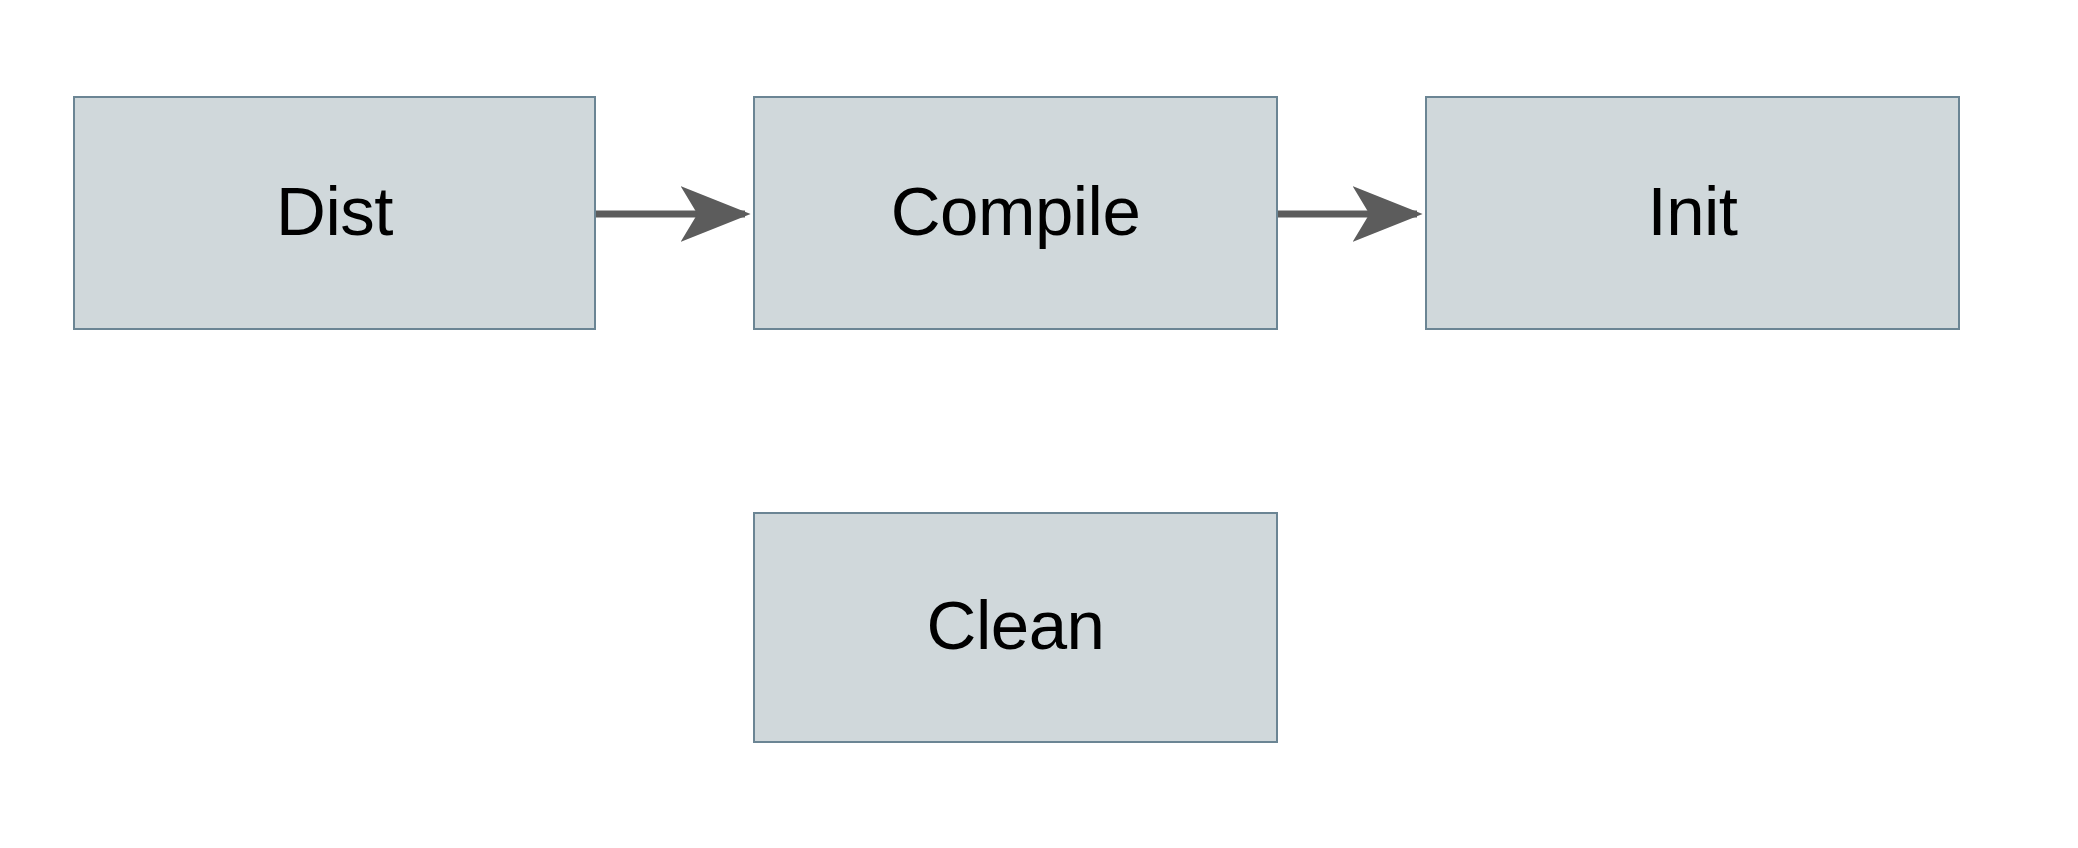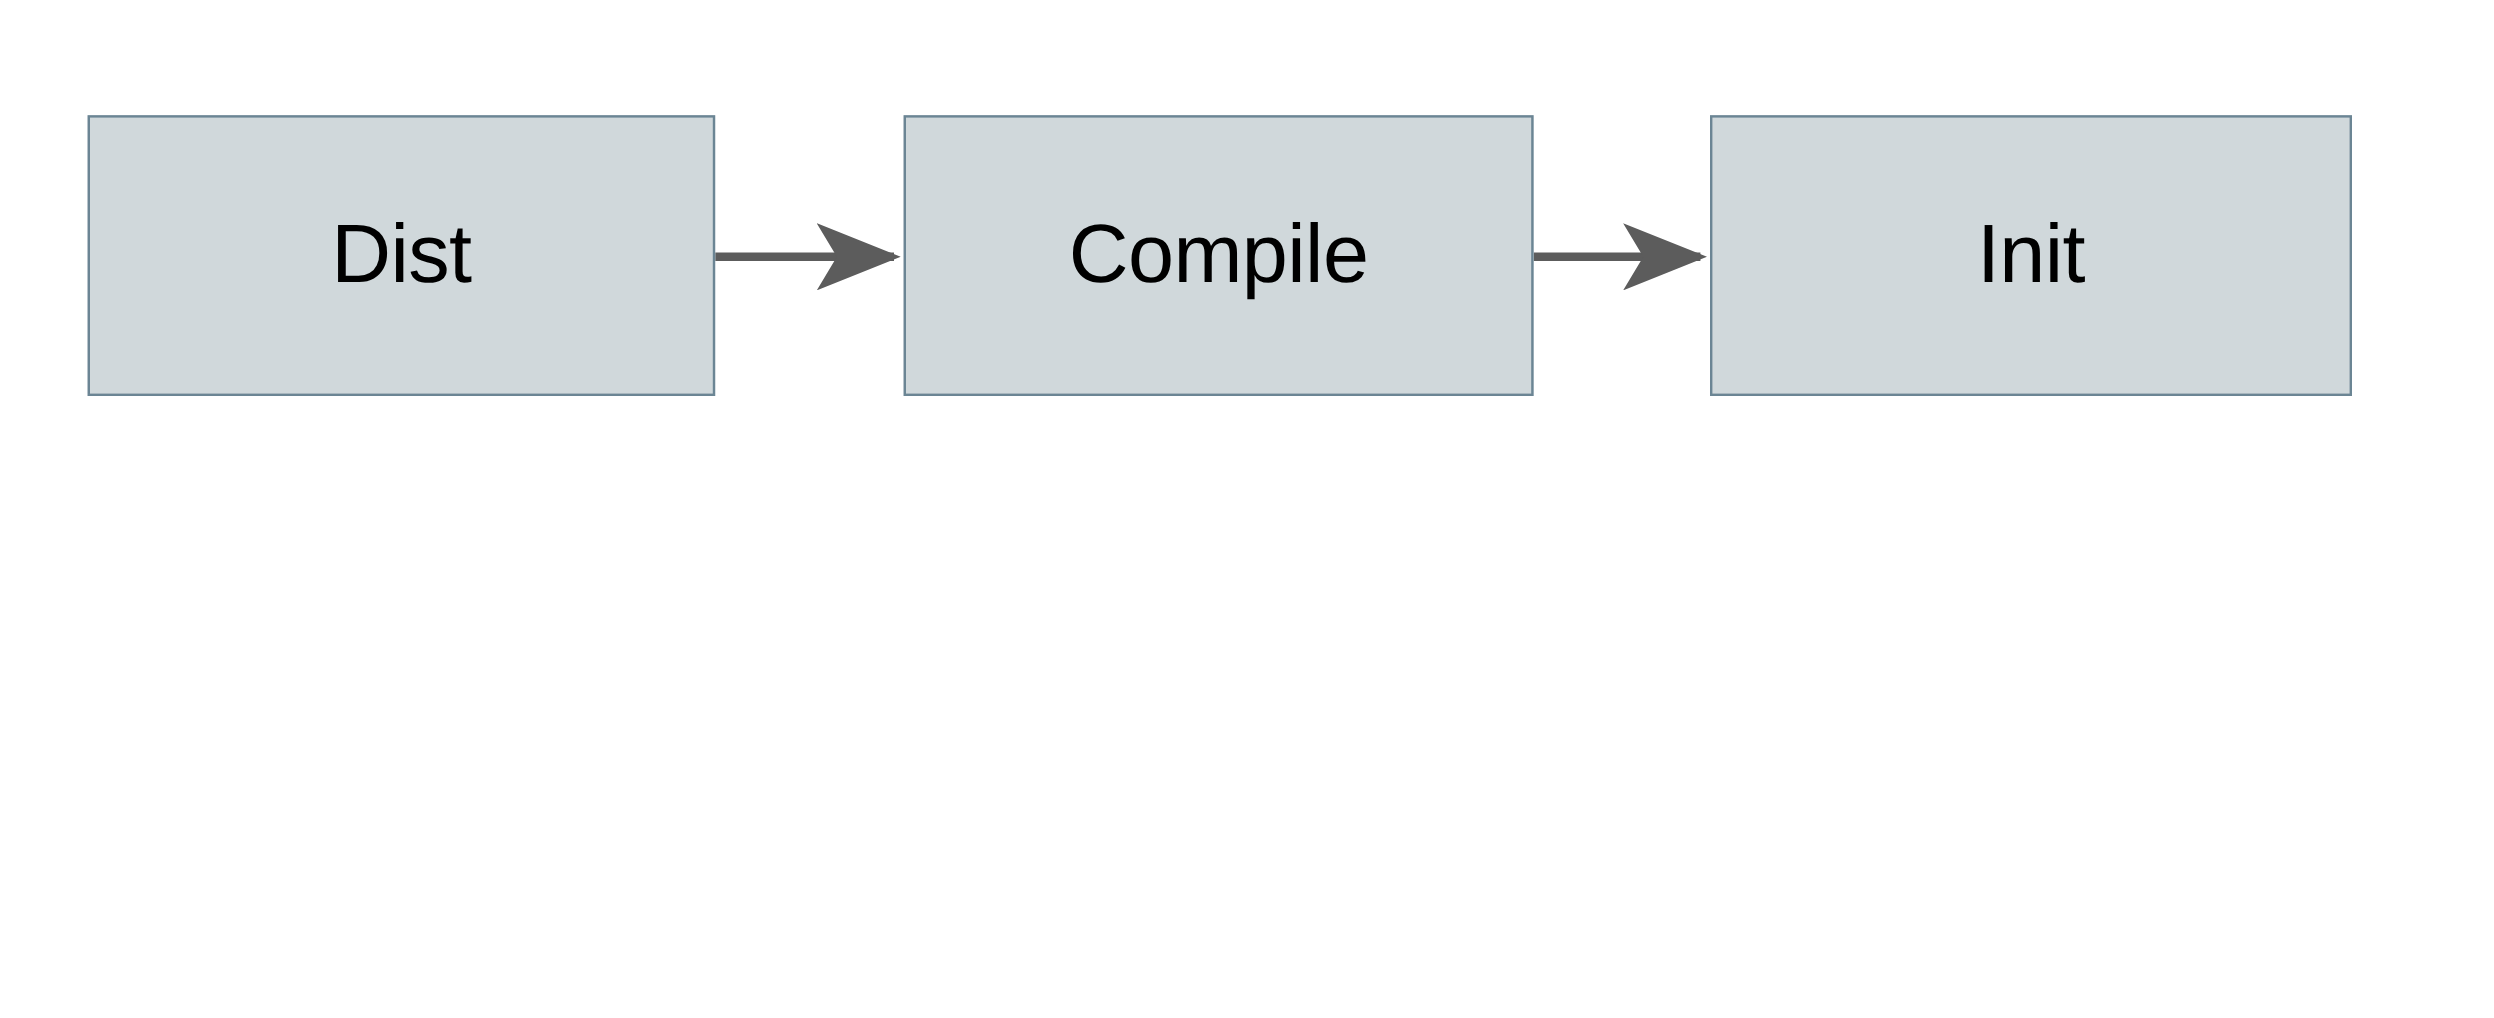--- a/index.html
+++ b/index.html
@@ -81,14 +81,17 @@
   </div>
 
   <div class="node" id="node-compile">
     <span class="node-label">Compile</span>
   </div>
 
   <div class="node" id="node-init">
     <span class="node-label">Init</span>
   </div>
 
+  <div class="node" id="node-clean">
+    <span class="node-label">Clean</span>
+  </div>
 
 </div>
 
 </body></html>

